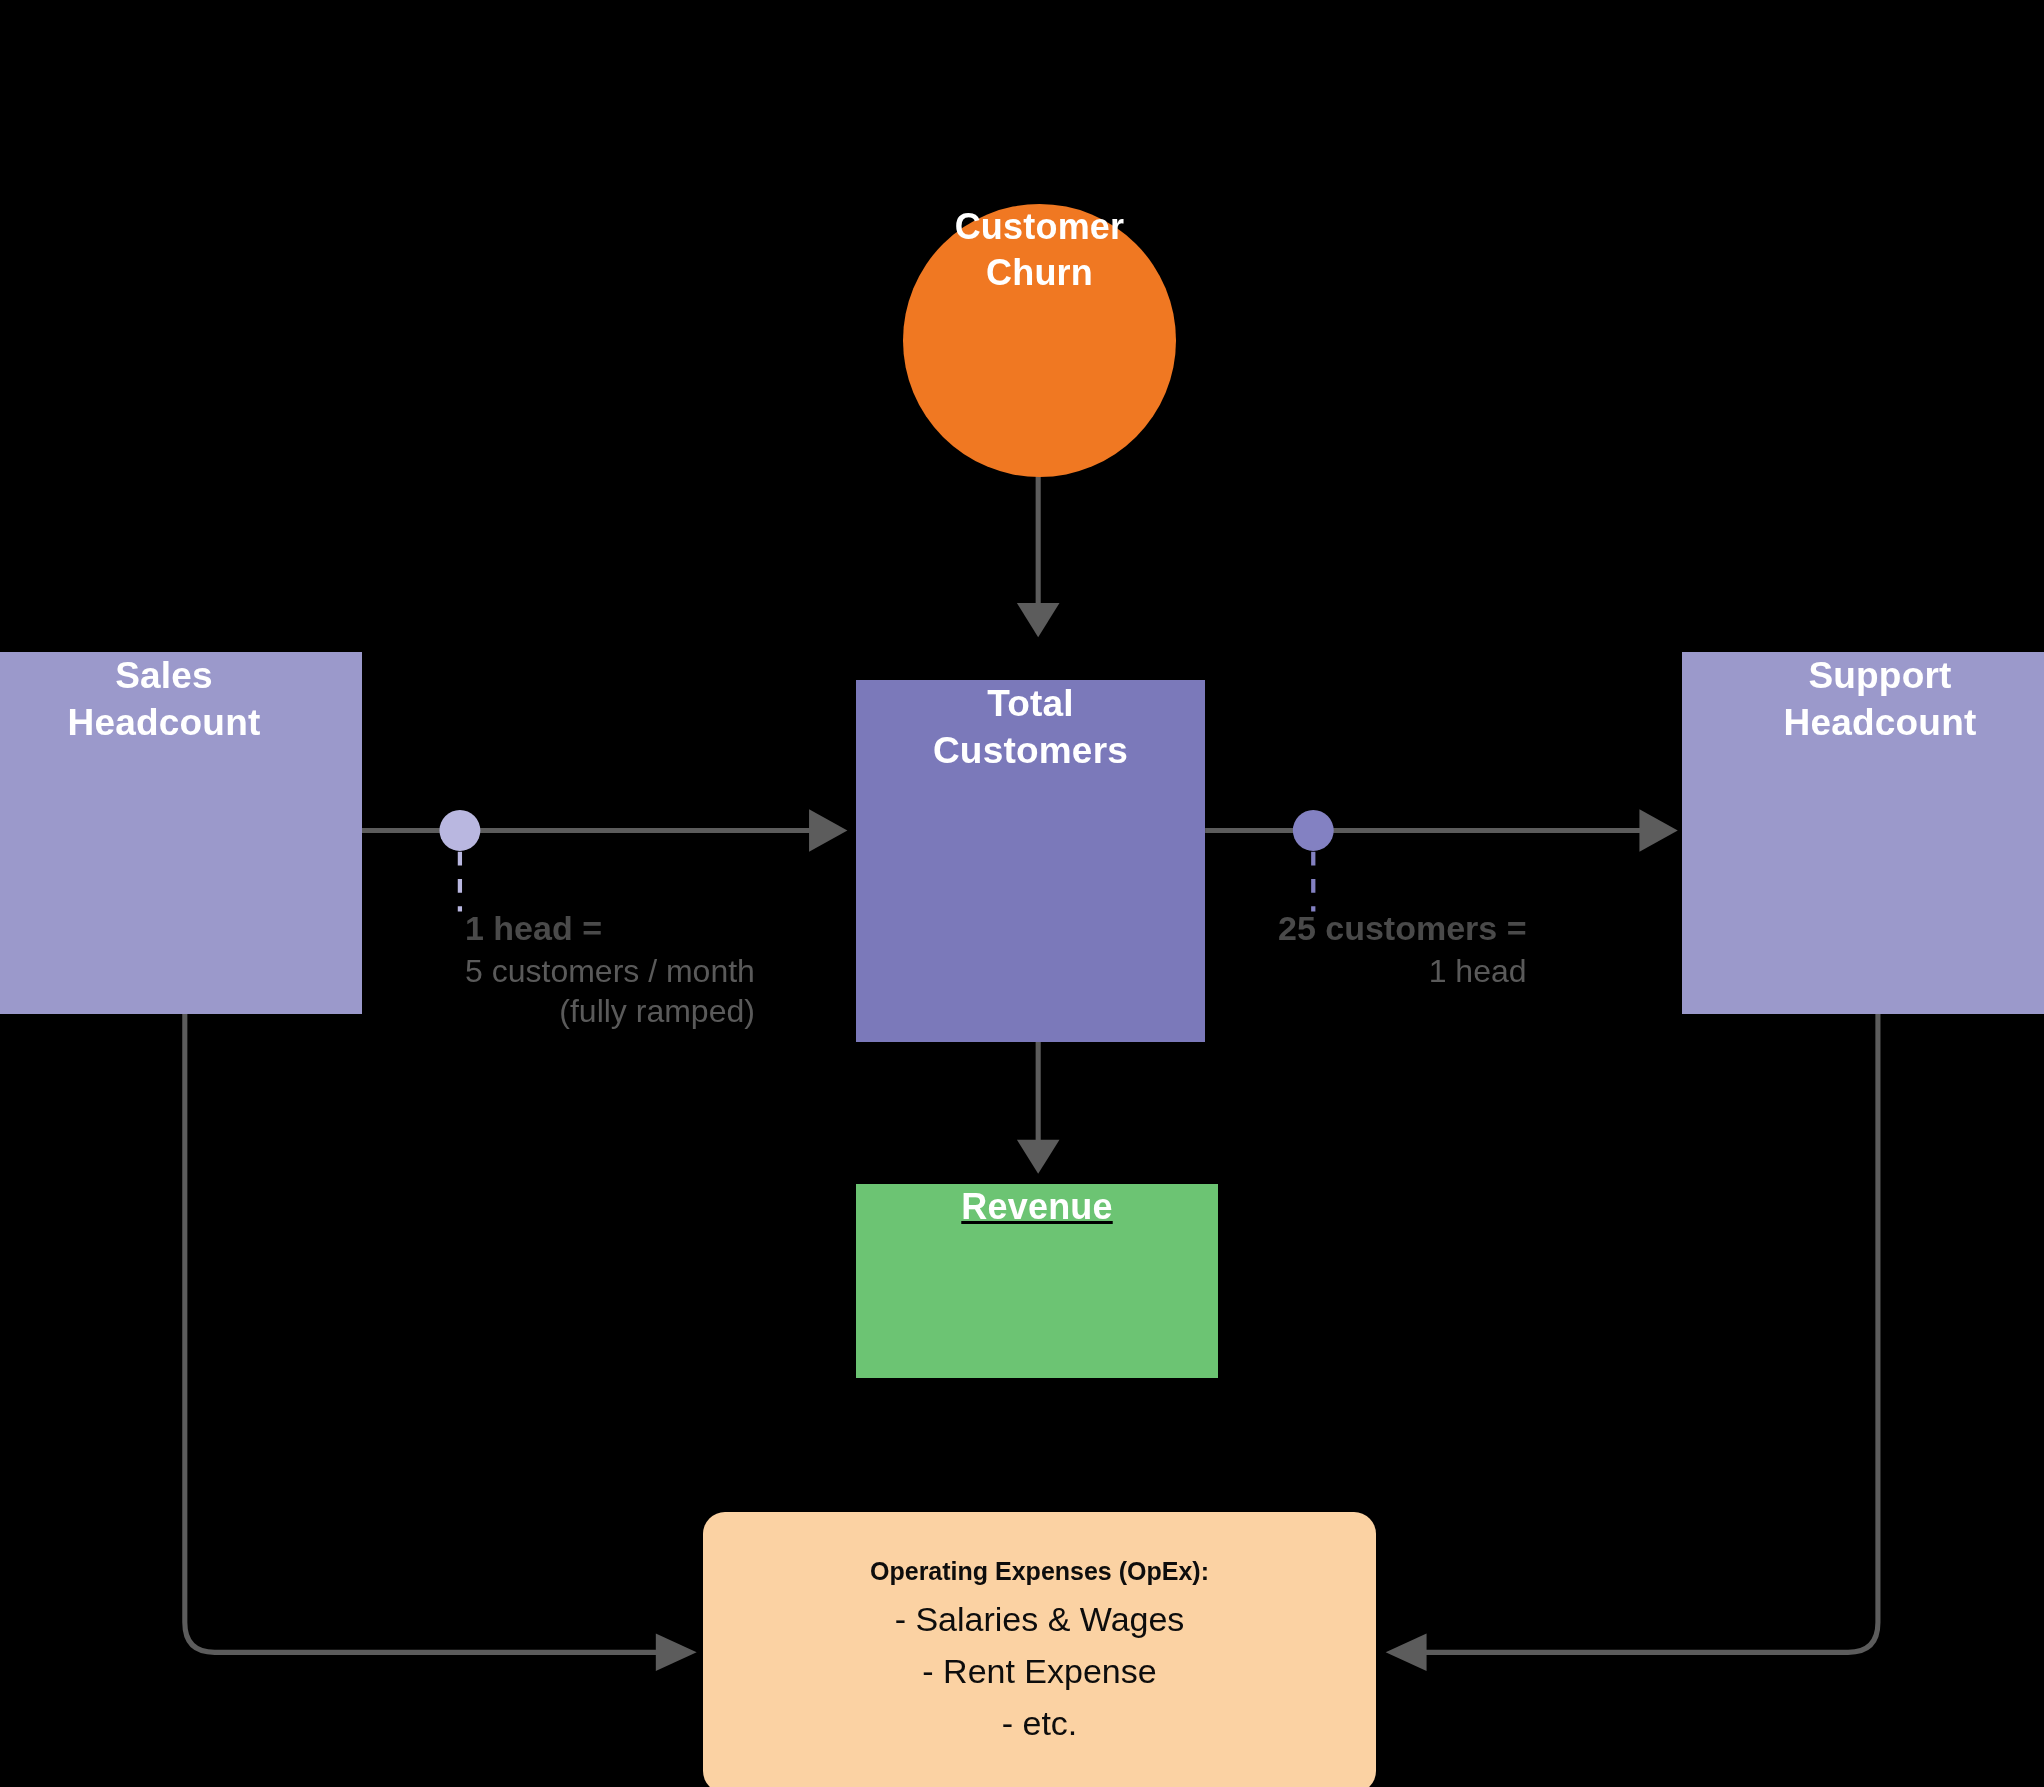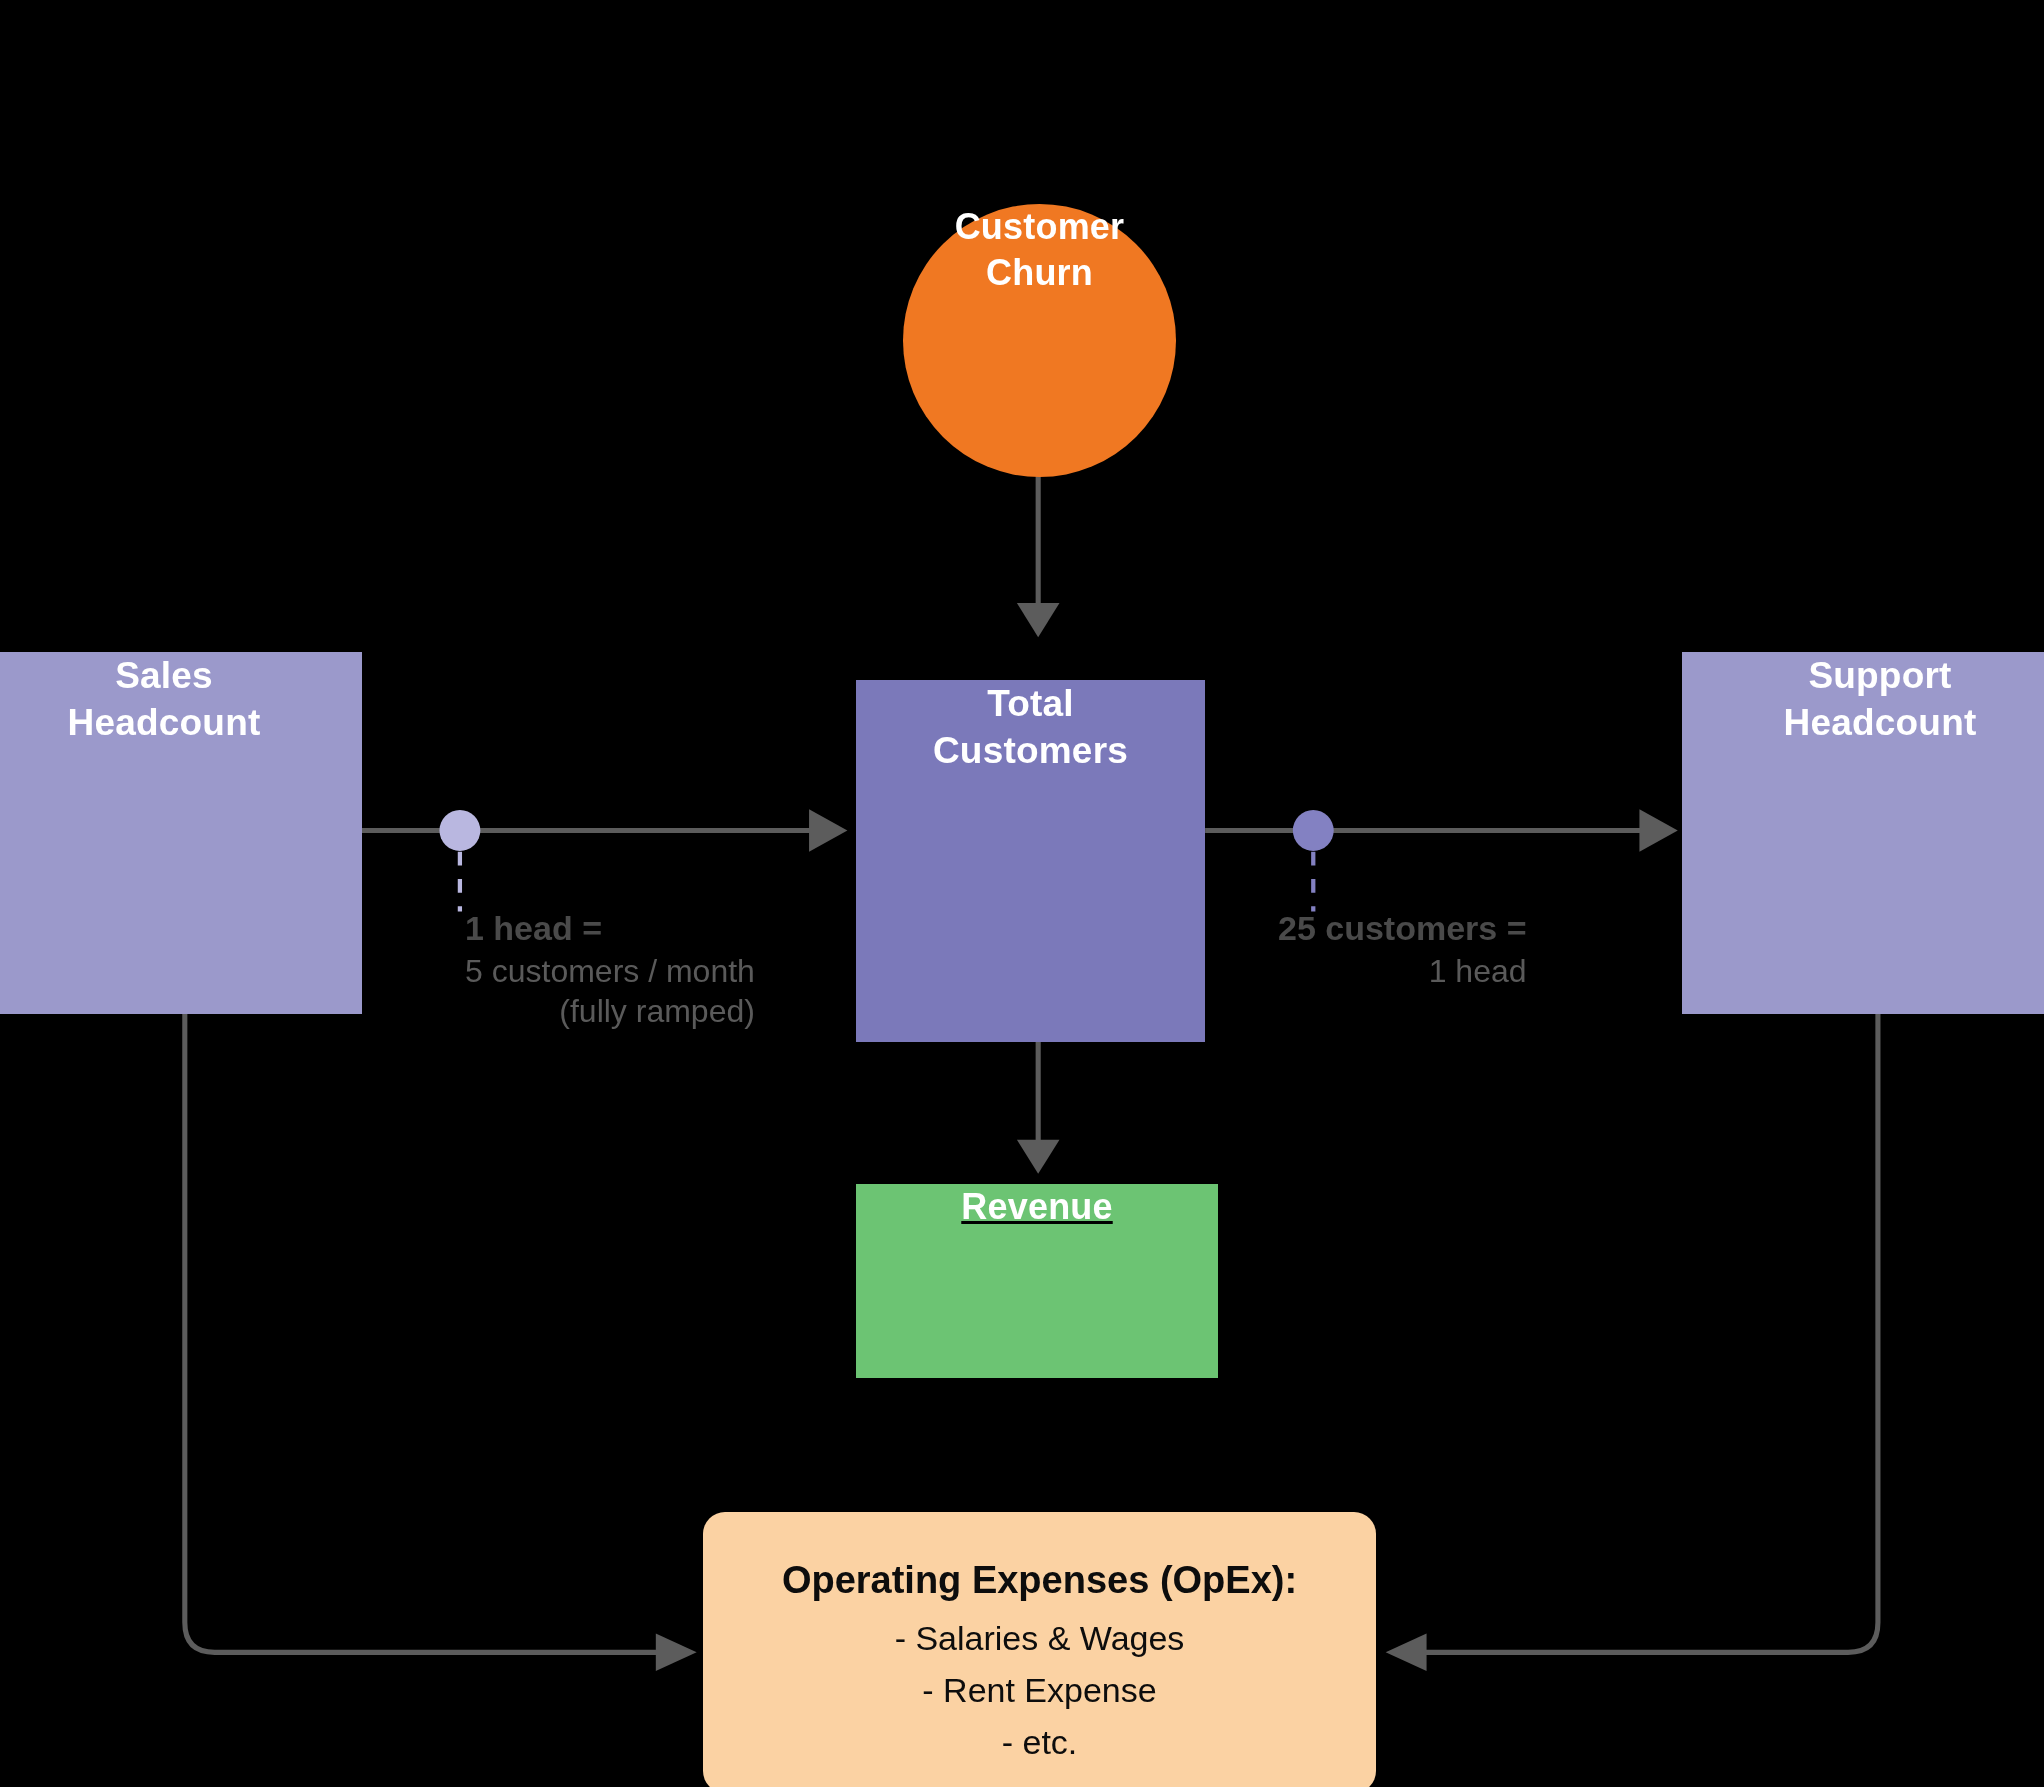--- a/index.html
+++ b/index.html
@@ -80,21 +80,21 @@
     width: 673px;
     height: 281px;
     background: #FBD2A3;
     border-radius: 22px;
     display: block;
     padding: 41px 47px 0 47px;
   }
   .opex-title {
     color: #0d0d0d;
     font-weight: bold;
-    font-size: 38px;
+    font-size: 25px;
     line-height: 1.45;
     margin: 0 0 5.1px 0;
   }
   .opex-item {
     color: #0d0d0d;
     font-size: 34px;
     line-height: 1.52;
     margin: 0;
   }
 

